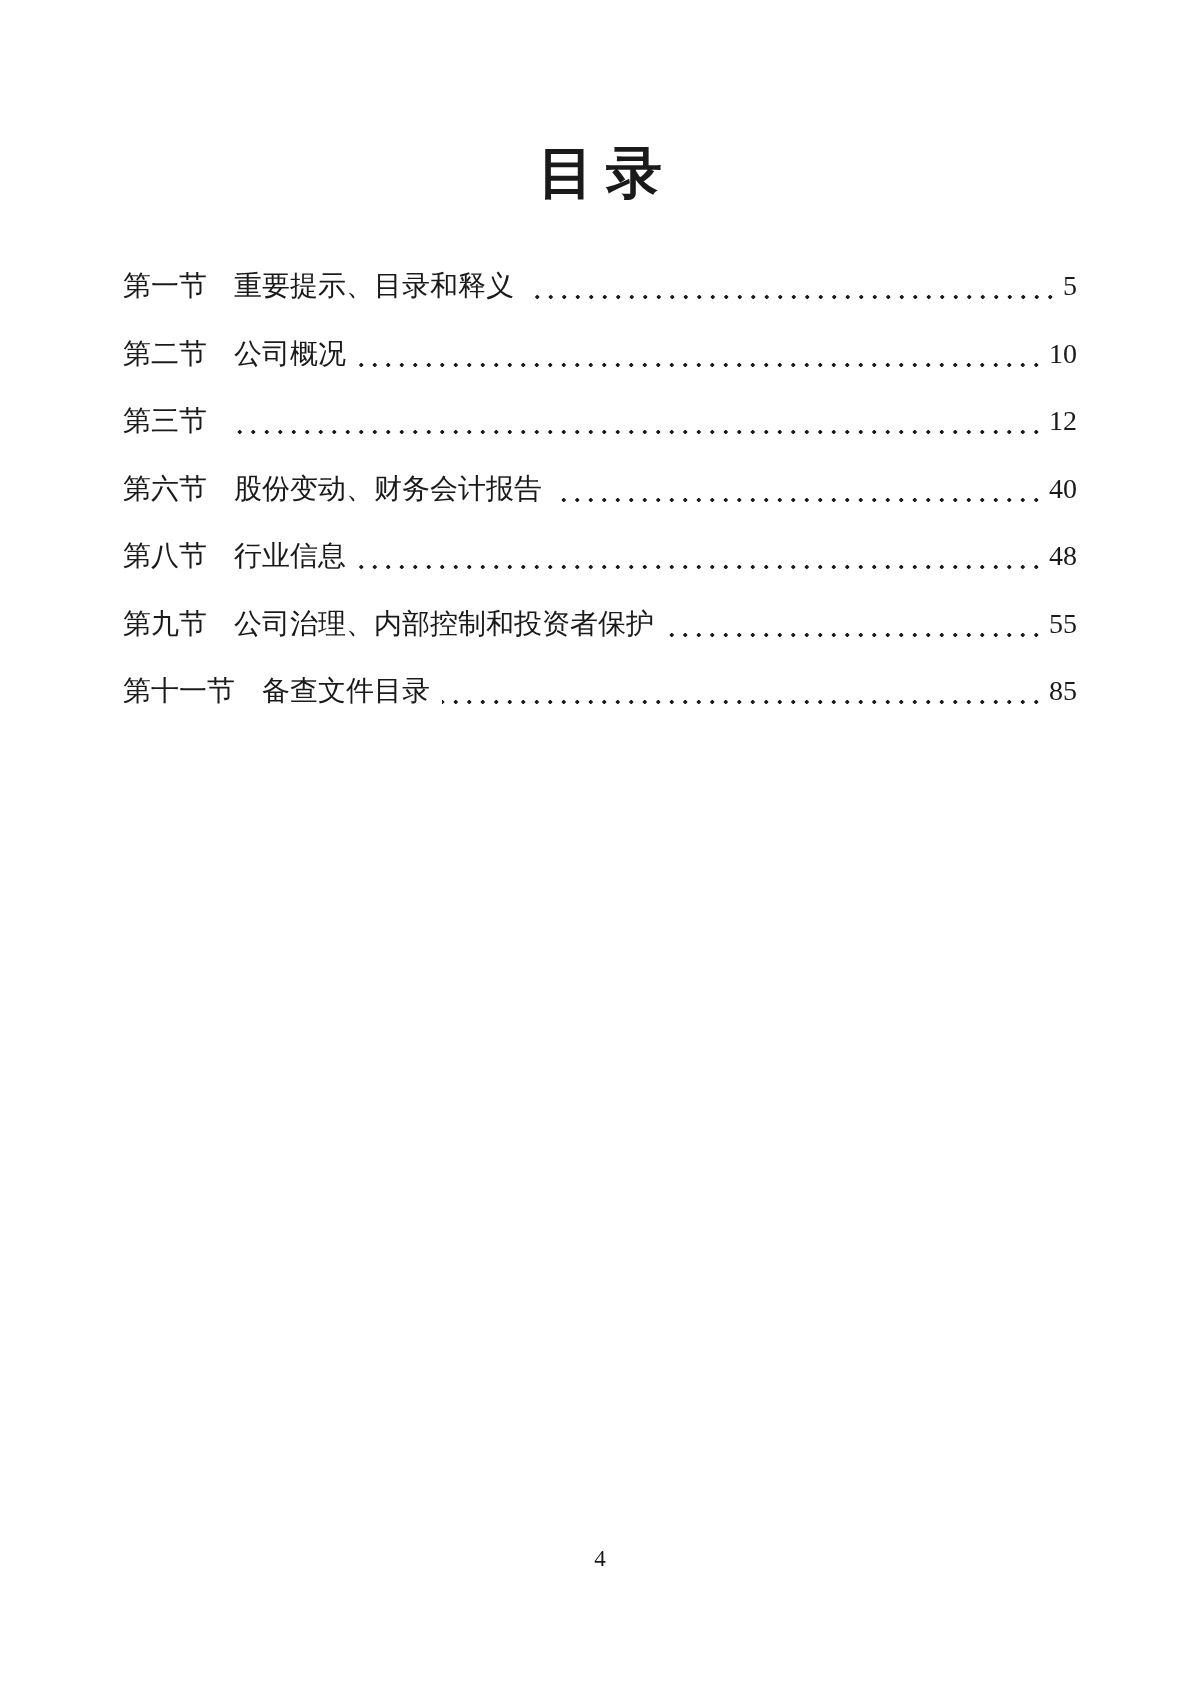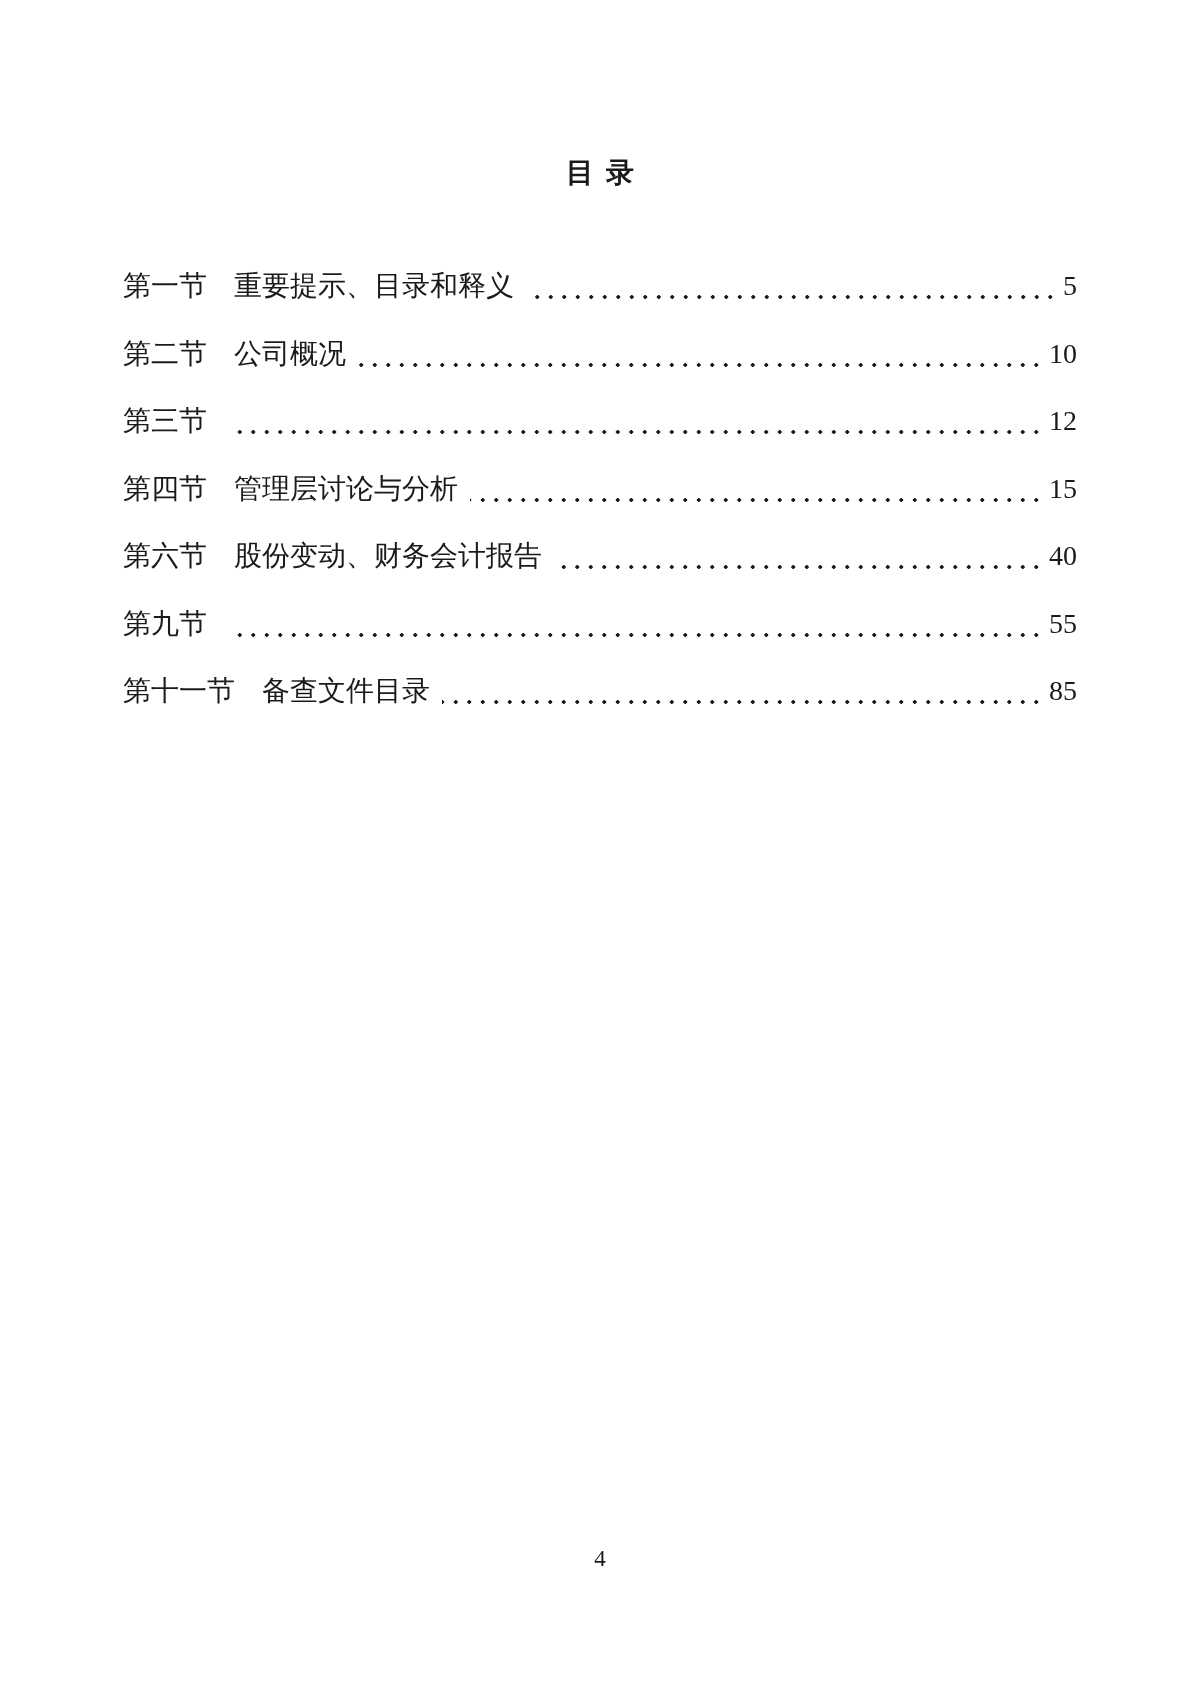--- a/index.html
+++ b/index.html
@@ -16,21 +16,21 @@
     font-family: "Liberation Serif", "DejaVu Serif", serif;
     color: #1a1a1a;
     overflow: hidden;
   }
   .doc-title {
     margin: 0;
     padding-top: 148px;
     text-align: center;
     font-family: "DejaVu Sans", "Liberation Sans", sans-serif;
     font-weight: bold;
-    font-size: 28px;
+    font-size: 56px;
     line-height: 50px;
     letter-spacing: 12px;
     text-indent: 12px;
     color: #1a1a1a;
   }
   .toc {
     margin: 68px 123px 0 123px;
   }
   .toc-row {
     display: flex;
@@ -93,39 +93,40 @@
     <span class="dots"></span>
     <span class="pnum">10</span>
   </div>
 
   <div class="toc-row">
     <span class="chap">第三节</span>
     <span class="dots"></span>
     <span class="pnum">12</span>
   </div>
 
-  <div class="toc-row">
-    <span class="chap">第四节</span>
-    <span class="etitle">管理层讨论与分析</span>
-    <span class="dots"></span>
-    <span class="pnum">15</span>
-  </div>
 
 
   <div class="toc-row">
     <span class="chap">第六节</span>
     <span class="etitle">股份变动、财务会计报告</span>
     <span class="dots"></span>
     <span class="pnum">40</span>
   </div>
 
 
+  <div class="toc-row">
+    <span class="chap">第八节</span>
+    <span class="etitle">行业信息</span>
+    <span class="dots"></span>
+    <span class="pnum">48</span>
+  </div>
 
   <div class="toc-row">
     <span class="chap">第九节</span>
+    <span class="etitle">公司治理、内部控制和投资者保护</span>
     <span class="dots"></span>
     <span class="pnum">55</span>
   </div>
 
 
   <div class="toc-row">
     <span class="chap">第十一节</span>
     <span class="etitle">备查文件目录</span>
     <span class="dots"></span>
     <span class="pnum">85</span>

